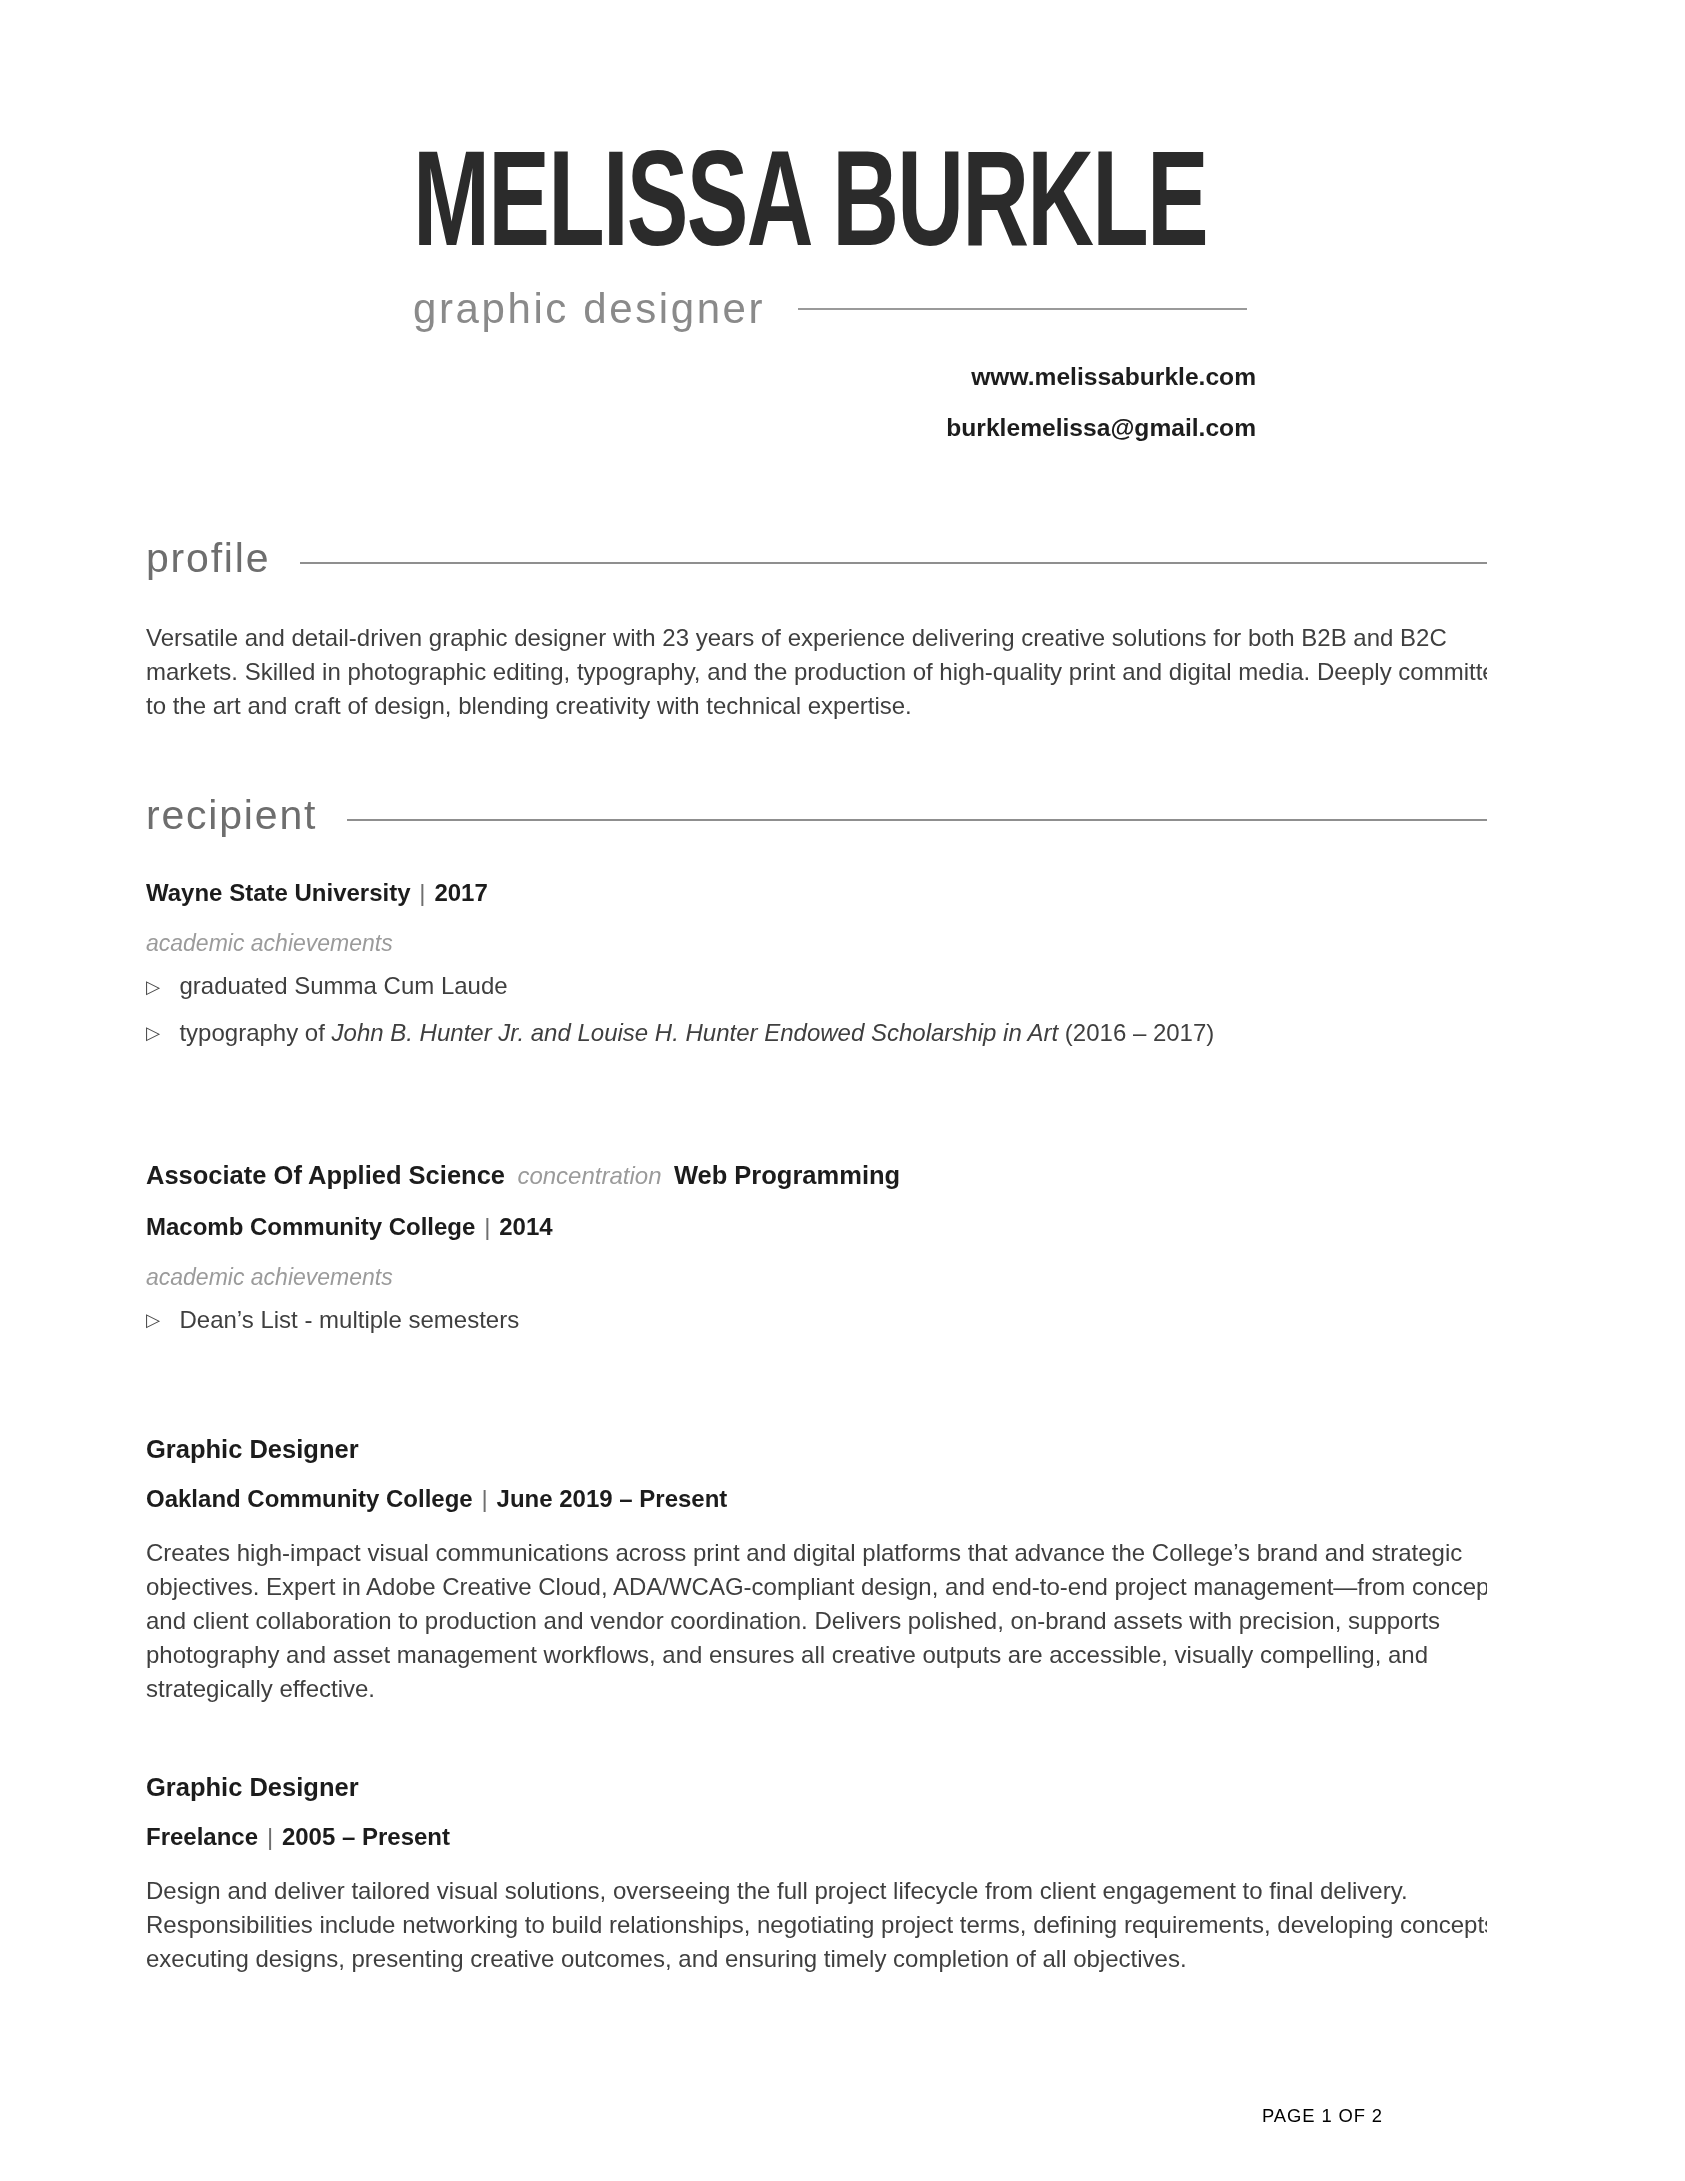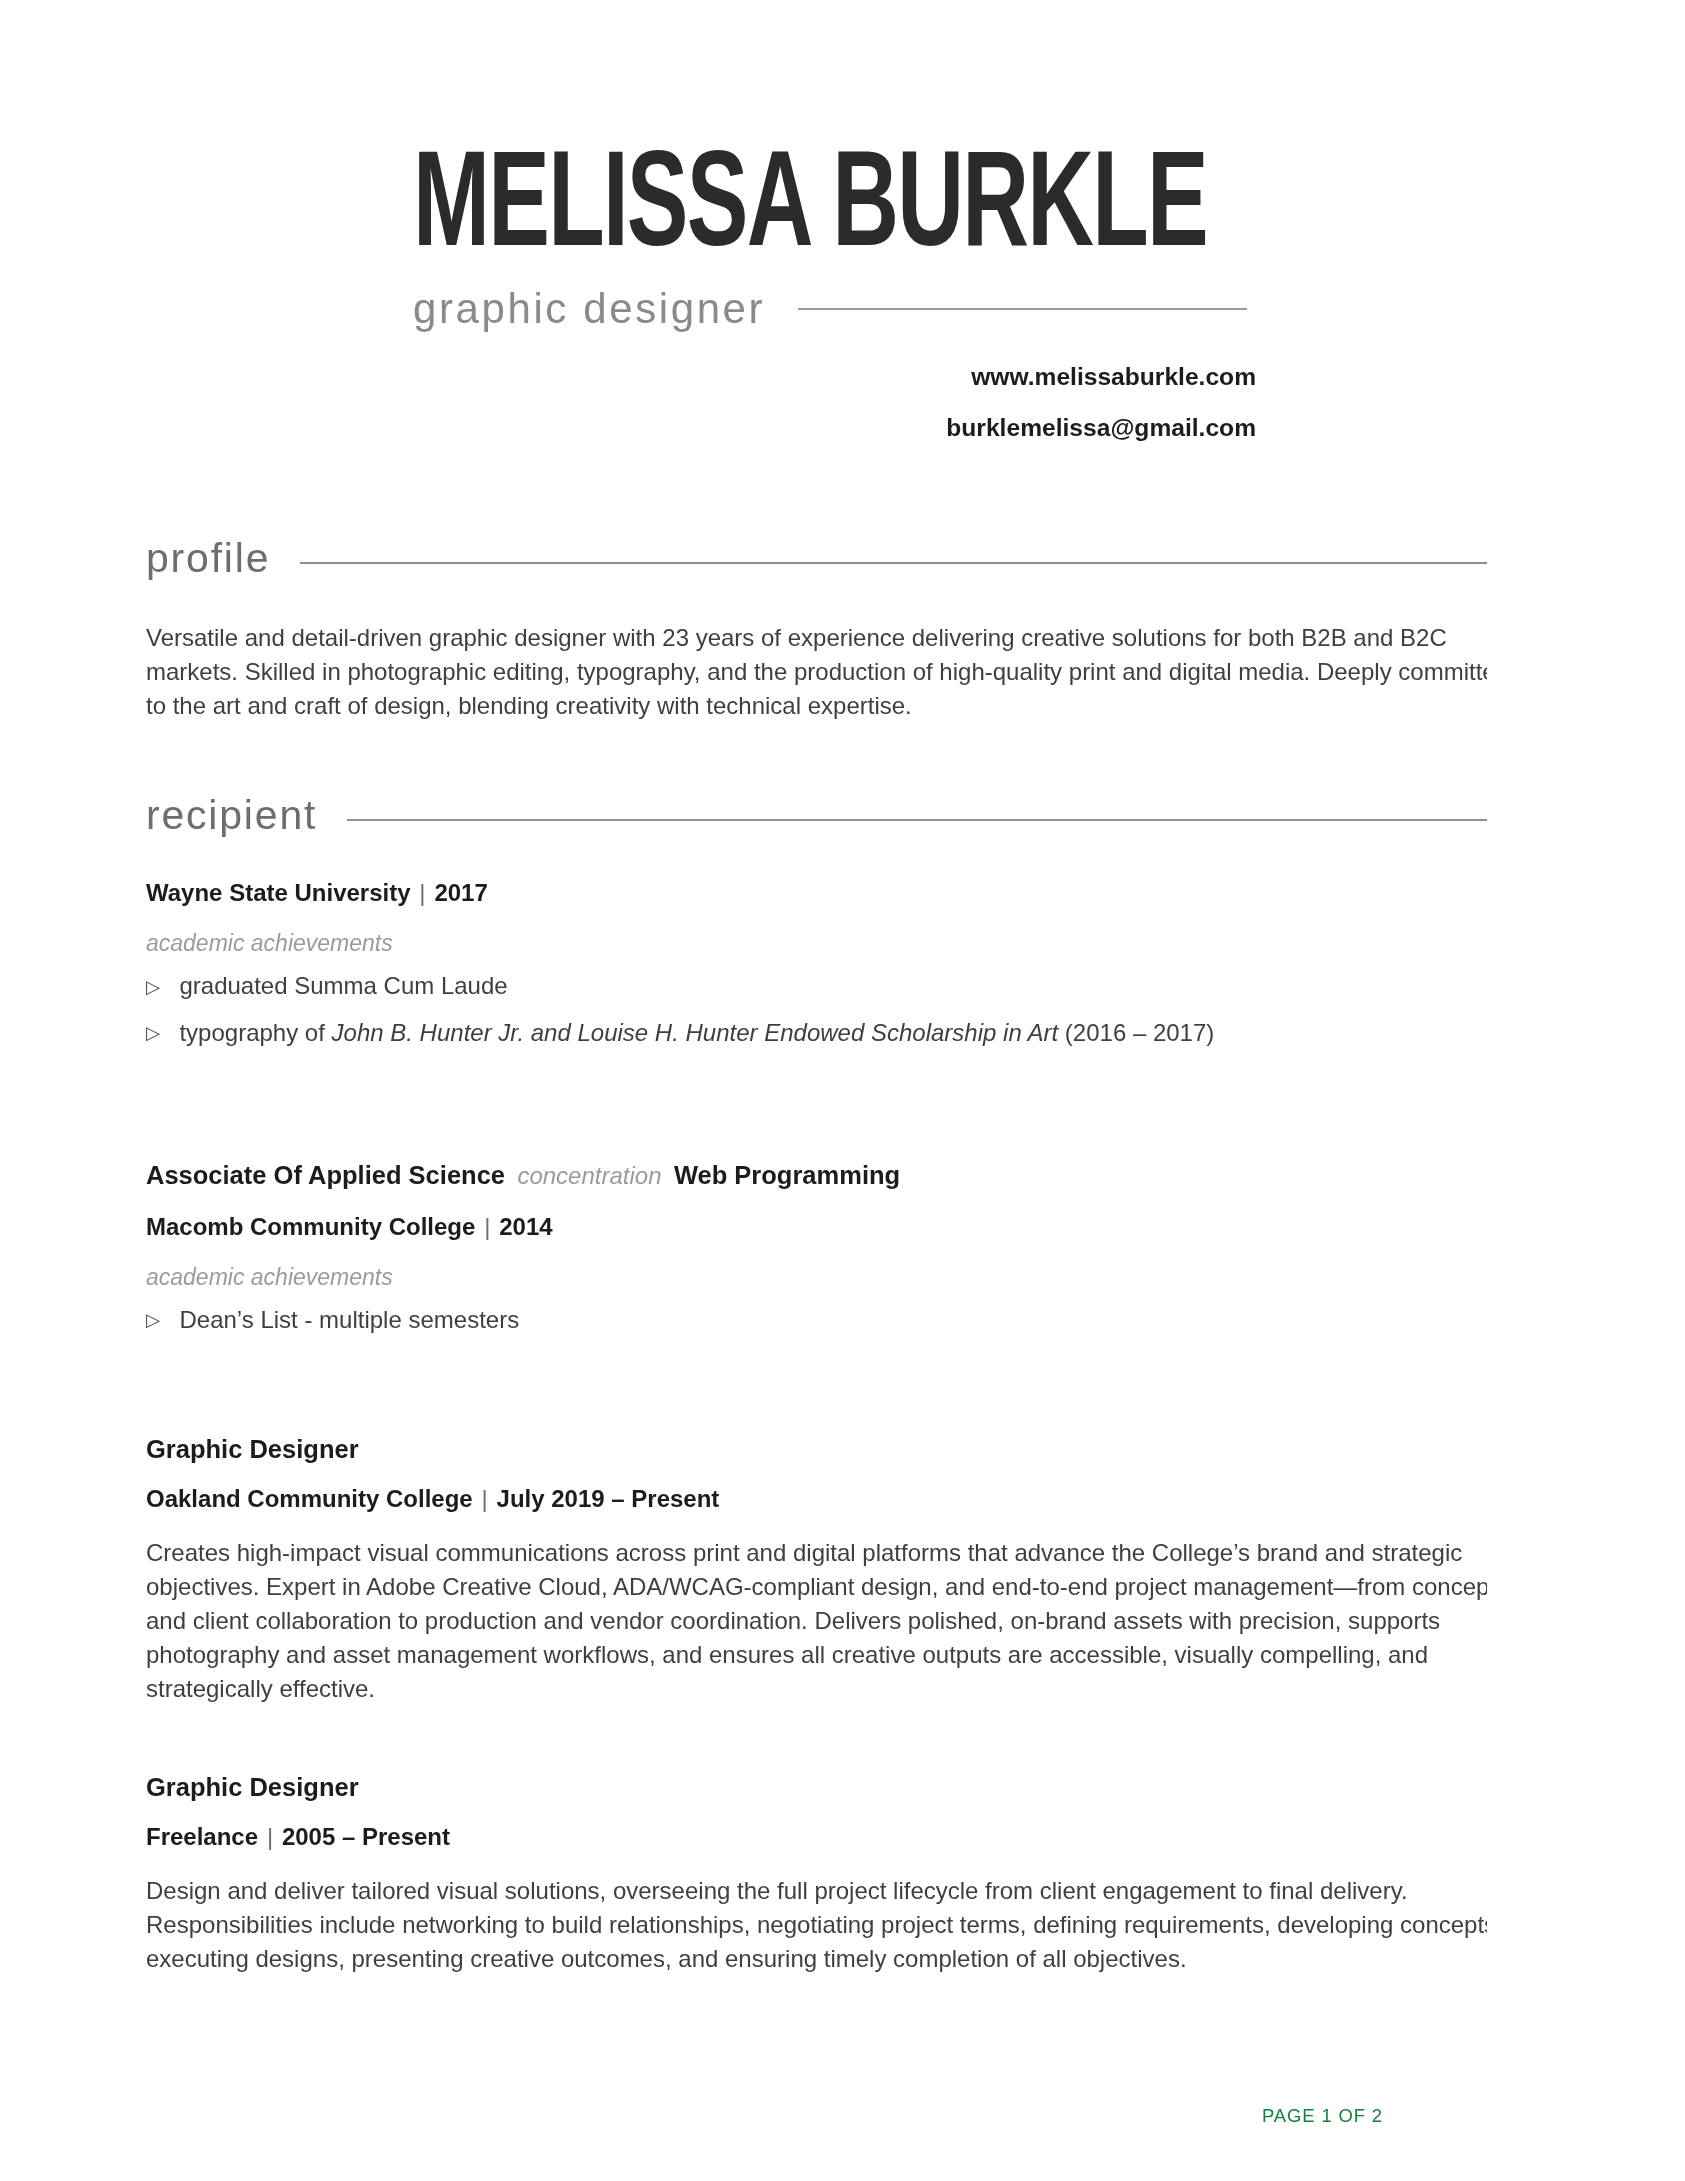--- a/index.html
+++ b/index.html
@@ -168,21 +168,21 @@
   }
   .exp-desc { margin-top: 23px; }
 
   
   .footer {
     position: absolute;
     right: 104px;
     top: 2105px;
     font-size: 18.4px;
     letter-spacing: 0.9px;
-    color: #15803d;
+    color: #000000;
   }
 </style>
 </head>
 <body>
 
 <div class="page">
 
   <header class="header">
     <h1 class="name">MELISSA BURKLE</h1>
     <div class="title-row">
@@ -243,21 +243,21 @@
         </li>
       </ul>
     </article>
   </section>
 
   <section class="sec sec-experience">
 
     <article class="exp-entry">
       <h3 class="exp-title">Graphic Designer</h3>
       <div class="exp-meta">
-        <span>Oakland Community College</span><span class="pipe">|</span><span>July 2019 – Present</span>
+        <span>Oakland Community College</span><span class="pipe">|</span><span>June 2019 – Present</span>
       </div>
       <p class="body-text exp-desc">Creates high-impact visual communications across print and digital platforms that advance the College’s brand and strategic objectives. Expert in Adobe Creative Cloud, ADA/WCAG-compliant design, and end-to-end project management—from concept and client collaboration to production and vendor coordination. Delivers polished, on-brand assets with precision, supports photography and asset management workflows, and ensures all creative outputs are accessible, visually compelling, and strategically effective.</p>
     </article>
 
     <article class="exp-entry second">
       <h3 class="exp-title">Graphic Designer</h3>
       <div class="exp-meta">
         <span>Freelance</span><span class="pipe">|</span><span>2005 – Present</span>
       </div>
       <p class="body-text exp-desc">Design and deliver tailored visual solutions, overseeing the full project lifecycle from client engagement to final delivery. Responsibilities include networking to build relationships, negotiating project terms, defining requirements, developing concepts, executing designs, presenting creative outcomes, and ensuring timely completion of all objectives.</p>

